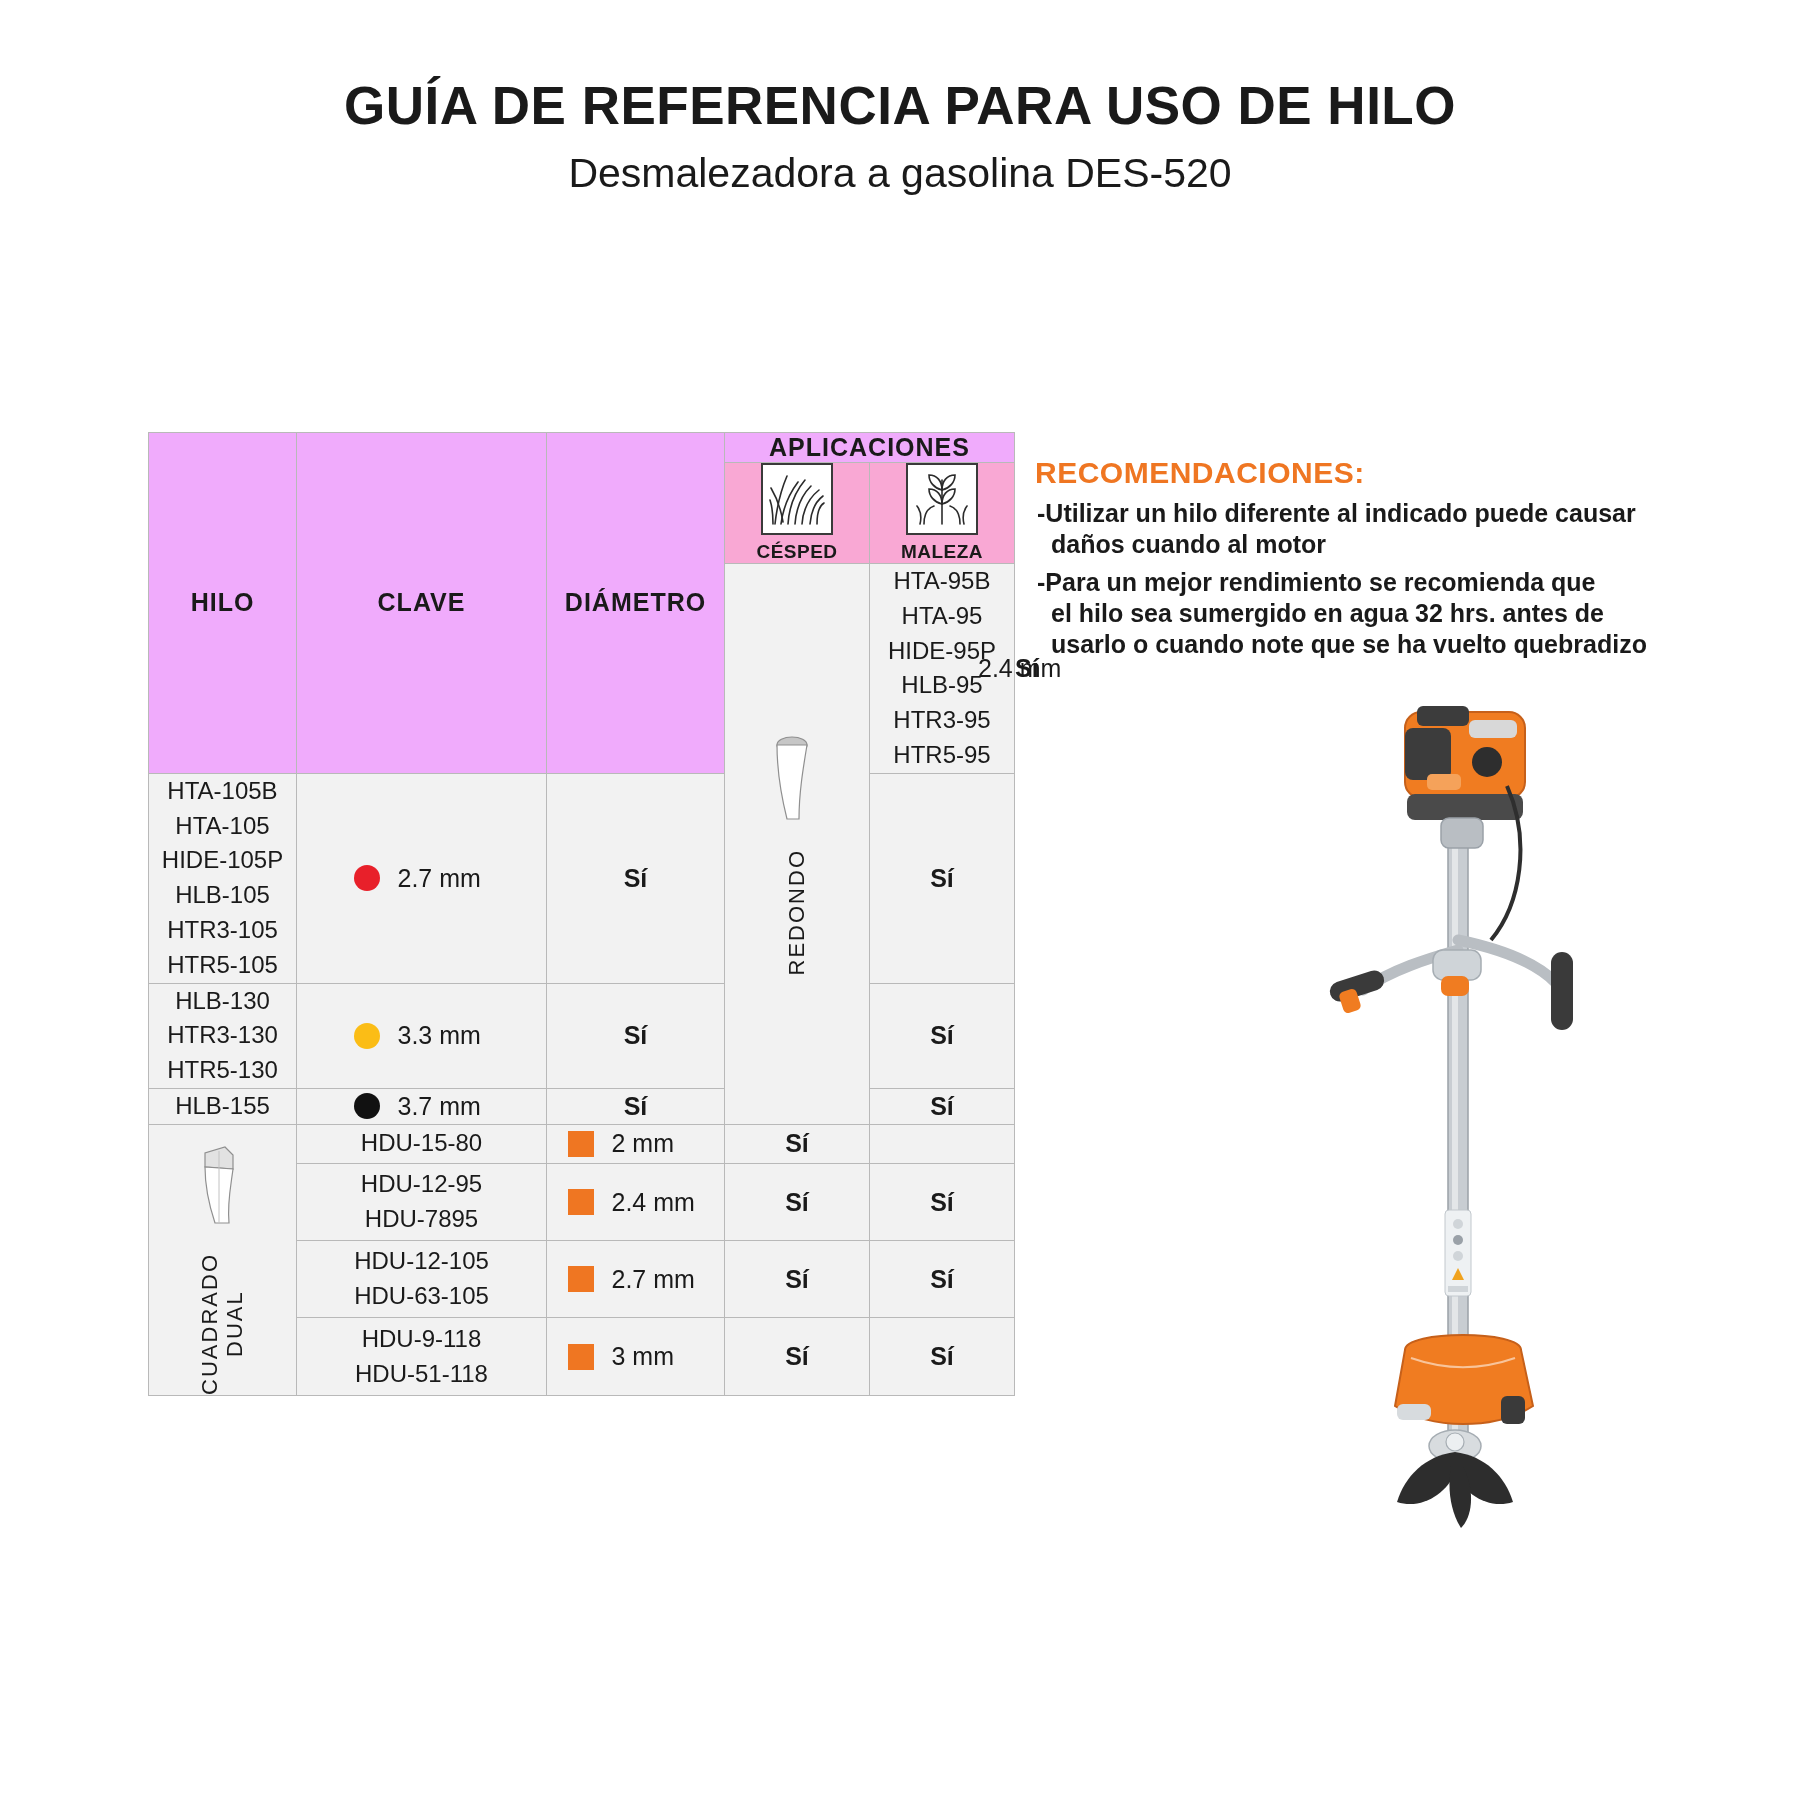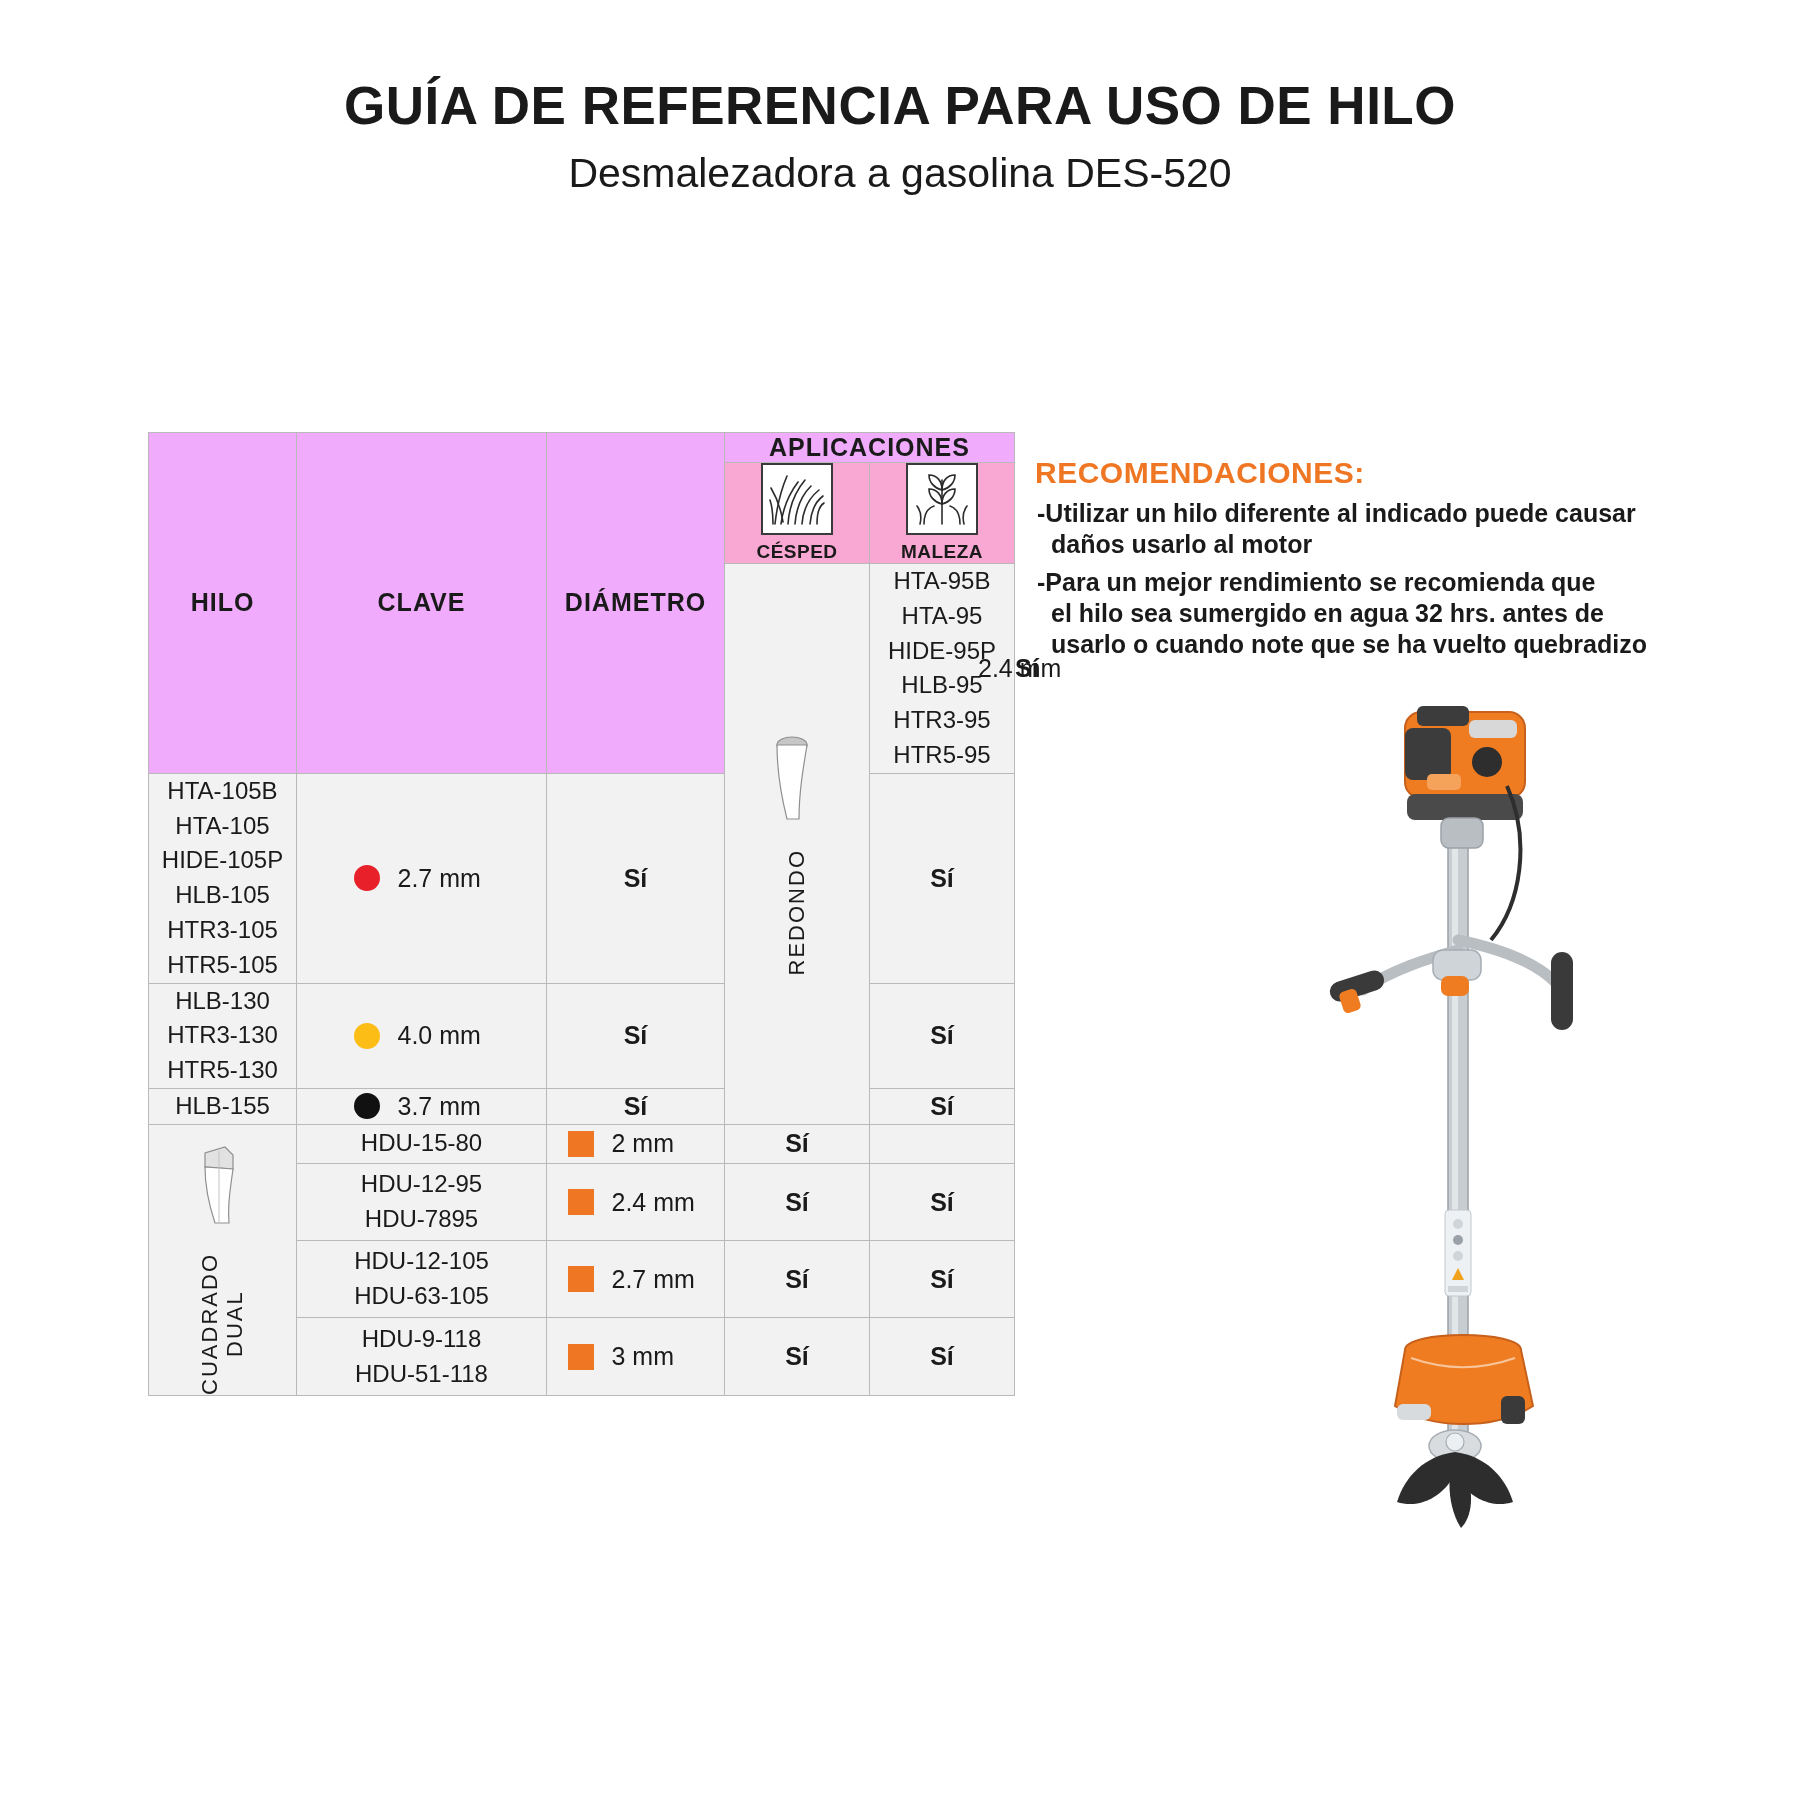--- a/index.html
+++ b/index.html
@@ -282,21 +282,21 @@
           <td class="app-cell"><span>Sí</span></td>
         </tr>
 
         <tr class="body-row">
           <td class="clave-cell"><span style="white-space:pre-line">HLB-130
 HTR3-130
 HTR5-130</span></td>
           <td class="diam-cell">
             <div class="diam-inner">
               <span class="dot" style="background:#fbbd16"></span>
-              <span class="diam-text">4.0 mm</span>
+              <span class="diam-text">3.3 mm</span>
             </div>
           </td>
           <td class="app-cell"><span>Sí</span></td>
           <td class="app-cell"><span>Sí</span></td>
         </tr>
 
         <tr class="body-row">
           <td class="clave-cell"><span style="white-space:pre-line">HLB-155</span></td>
           <td class="diam-cell">
             <div class="diam-inner">
@@ -370,21 +370,21 @@
           <td class="app-cell"><span>Sí</span></td>
         </tr>
       </tbody>
     </table>
   </div>
 
   <div class="recs">
     <div class="recs-title">RECOMENDACIONES:</div>
     <div class="rec-item">
       <span>-Utilizar un hilo diferente al indicado puede causar</span>
-      <span class="cont">daños usarlo al motor</span>
+      <span class="cont">daños cuando al motor</span>
     </div>
     <div class="rec-item">
       <span>-Para un mejor rendimiento se recomienda que</span>
       <span class="cont">el hilo sea sumergido en agua 32 hrs. antes de</span>
       <span class="cont">usarlo o cuando note que se ha vuelto quebradizo</span>
     </div>
   </div>
 
   <div class="product">
     <svg width="420" height="900" viewBox="0 0 420 900" aria-hidden="true">

